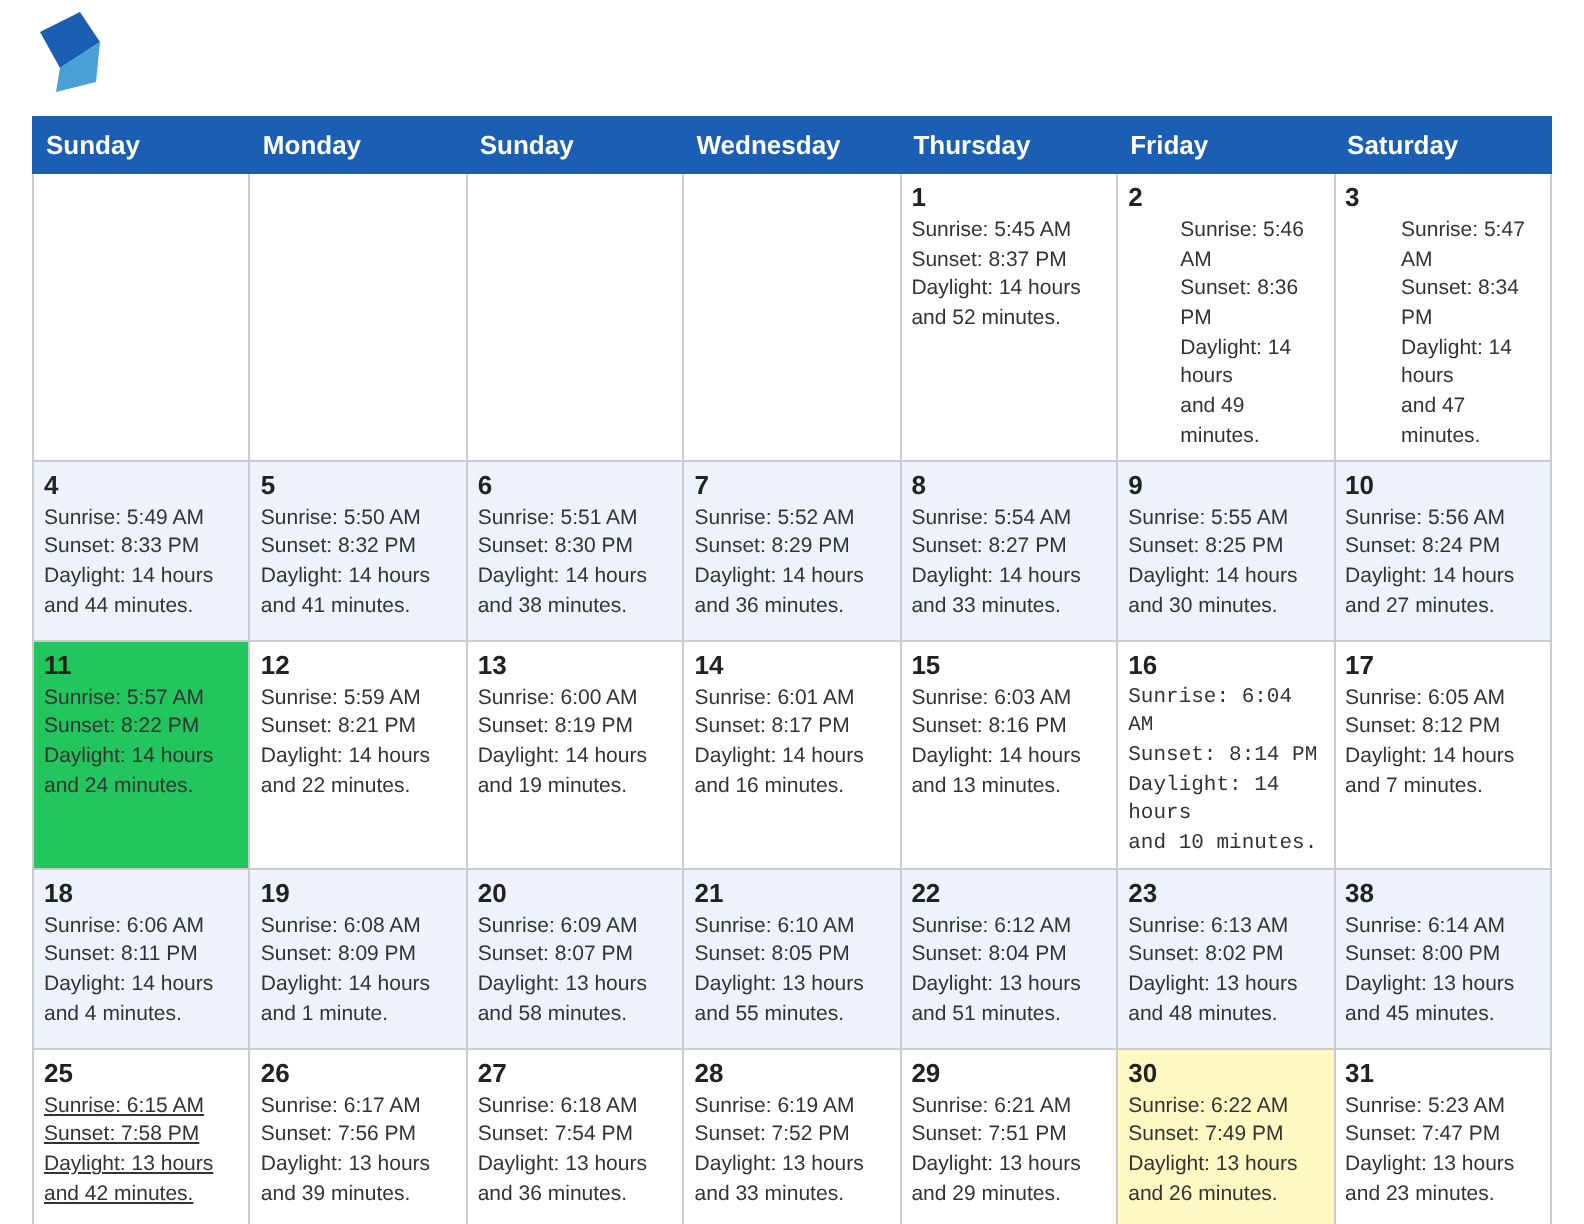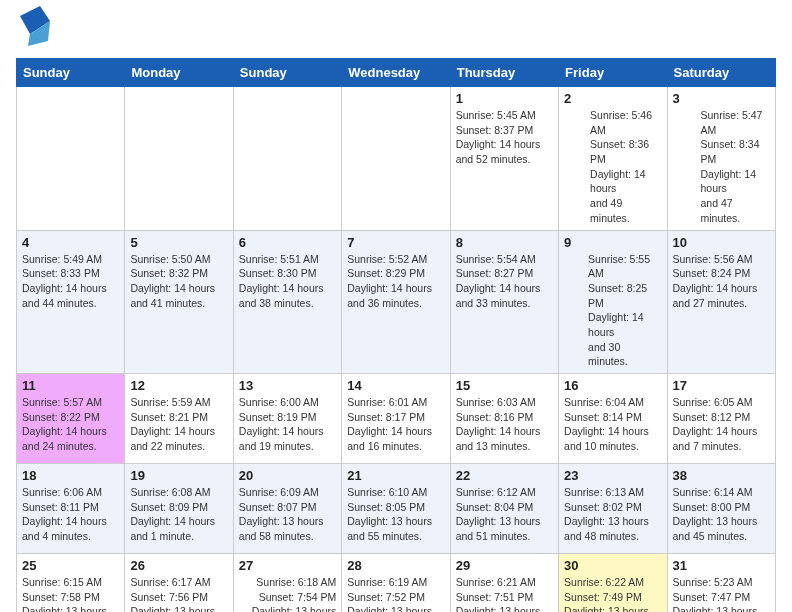--- a/index.html
+++ b/index.html
@@ -192,35 +192,35 @@
         </td>
         <td style="background: rgb(237, 242, 251);">
           <span class="day-number">8</span>
           <div class="day-info" style="white-space: pre-line;">Sunrise: 5:54 AM
 Sunset: 8:27 PM
 Daylight: 14 hours
 and 33 minutes.</div>
         </td>
         <td style="background: rgb(237, 242, 251);">
           <span class="day-number">9</span>
-          <div class="day-info" style="white-space: pre-line; margin-left: 24px;">Sunrise: 5:55 AM
+          <div class="day-info" style="white-space: pre-line;">Sunrise: 5:55 AM
 Sunset: 8:25 PM
 Daylight: 14 hours
 and 30 minutes.</div>
         </td>
         <td style="background: rgb(237, 242, 251);">
           <span class="day-number">10</span>
           <div class="day-info" style="white-space: pre-line;">Sunrise: 5:56 AM
 Sunset: 8:24 PM
 Daylight: 14 hours
 and 27 minutes.</div>
         </td>
       </tr>
       <tr>
-        <td style="background: #f0abfc; margin-left: 13px;">
+        <td style="background: #22c55e; margin-left: 13px;">
           <span class="day-number">11</span>
           <div class="day-info" style="white-space: pre-line;">Sunrise: 5:57 AM
 Sunset: 8:22 PM
 Daylight: 14 hours
 and 24 minutes.</div>
         </td>
         <td style="background: rgb(255, 255, 255);">
           <span class="day-number">12</span>
           <div class="day-info" style="white-space: pre-line;">Sunrise: 5:59 AM
 Sunset: 8:21 PM
@@ -243,21 +243,21 @@
         </td>
         <td style="background: rgb(255, 255, 255);">
           <span class="day-number">15</span>
           <div class="day-info" style="white-space: pre-line;">Sunrise: 6:03 AM
 Sunset: 8:16 PM
 Daylight: 14 hours
 and 13 minutes.</div>
         </td>
         <td style="background: rgb(255, 255, 255);">
           <span class="day-number">16</span>
-          <div class="day-info" style="white-space: pre-line;">Sunrise: 6:04 AM
+          <div class="day-info" style="white-space: pre-line; font-family: Liberation Mono, monospace;">Sunrise: 6:04 AM
 Sunset: 8:14 PM
 Daylight: 14 hours
 and 10 minutes.</div>
         </td>
         <td style="background: rgb(255, 255, 255);">
           <span class="day-number">17</span>
           <div class="day-info" style="white-space: pre-line;">Sunrise: 6:05 AM
 Sunset: 8:12 PM
 Daylight: 14 hours
 and 7 minutes.</div>
@@ -310,35 +310,35 @@
           <span class="day-number">38</span>
           <div class="day-info" style="white-space: pre-line;">Sunrise: 6:14 AM
 Sunset: 8:00 PM
 Daylight: 13 hours
 and 45 minutes.</div>
         </td>
       </tr>
       <tr>
         <td style="background: rgb(255, 255, 255);">
           <span class="day-number">25</span>
-          <div class="day-info" style="white-space: pre-line;">Sunrise: 6:15 AM
+          <div class="day-info" style="white-space: pre-line; text-decoration: underline;">Sunrise: 6:15 AM
 Sunset: 7:58 PM
 Daylight: 13 hours
 and 42 minutes.</div>
         </td>
         <td style="background: rgb(255, 255, 255);">
           <span class="day-number">26</span>
           <div class="day-info" style="white-space: pre-line;">Sunrise: 6:17 AM
 Sunset: 7:56 PM
 Daylight: 13 hours
 and 39 minutes.</div>
         </td>
         <td style="background: rgb(255, 255, 255);">
           <span class="day-number">27</span>
-          <div class="day-info" style="white-space: pre-line; text-align: right;">Sunrise: 6:18 AM
+          <div class="day-info" style="white-space: pre-line;">Sunrise: 6:18 AM
 Sunset: 7:54 PM
 Daylight: 13 hours
 and 36 minutes.</div>
         </td>
         <td style="background: rgb(255, 255, 255);">
           <span class="day-number">28</span>
           <div class="day-info" style="white-space: pre-line;">Sunrise: 6:19 AM
 Sunset: 7:52 PM
 Daylight: 13 hours
 and 33 minutes.</div>

